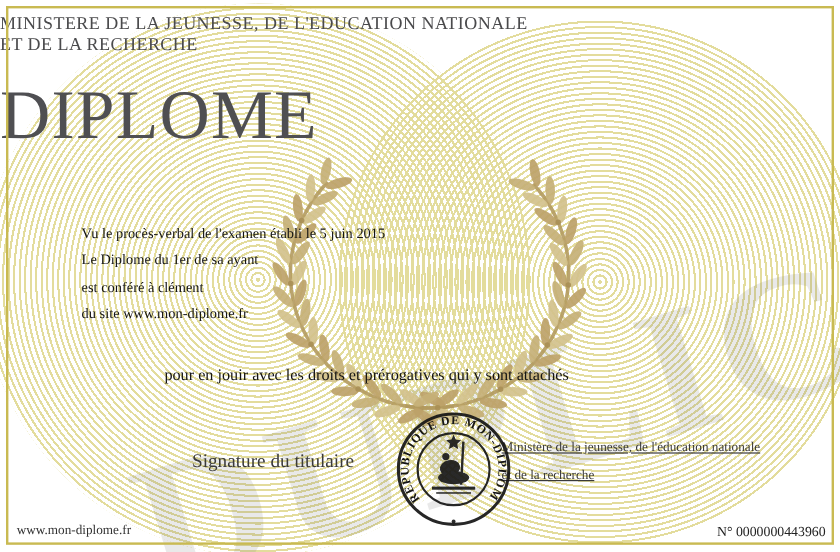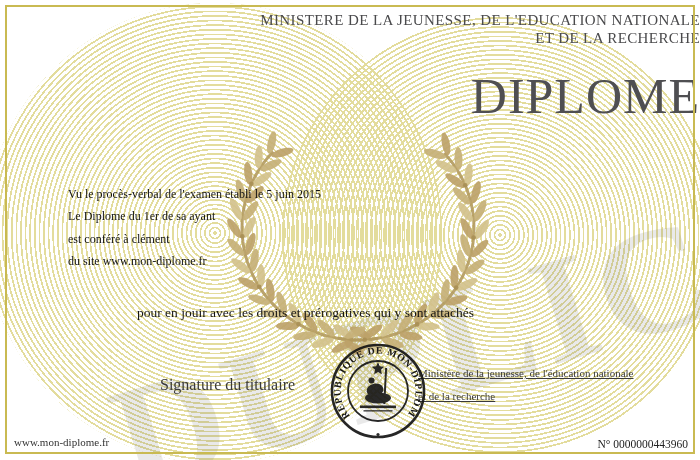--- a/index.html
+++ b/index.html
@@ -22,26 +22,26 @@
   }
   .watermark{
     position:absolute;left:118px;top:368px;z-index:2;white-space:nowrap;
     font-size:152px;line-height:155px;font-weight:bold;letter-spacing:6px;
     color:var(--wm,rgba(125,125,125,0.17));
     transform:rotate(-17deg);transform-origin:0 50%;
   }
   .art{position:absolute;left:0;top:0;z-index:3;}
   .seal-svg{position:absolute;left:0;top:0;z-index:6;}
   .header{
-    position:absolute;top:12px;left:0;width:100%;text-align:right;z-index:4;
+    position:absolute;top:12px;left:0;width:100%;text-align:left;z-index:4;
     color:#4a4a4c;font-size:15px;line-height:17.5px;letter-spacing:.4px;
   }
   .title{
-    position:absolute;top:76px;left:0;width:100%;text-align:right;z-index:4;
-    color:var(--titlec,#4f4f52);font-size:50px;line-height:40px;letter-spacing:1px;
+    position:absolute;top:76px;left:0;width:100%;text-align:left;z-index:4;
+    color:var(--titlec,#4f4f52);font-size:58px;line-height:40px;letter-spacing:1px;
   }
   .body-text{
     position:absolute;left:68px;top:183px;z-index:4;
     font-size:12px;line-height:22.4px;color:var(--bodyc,#141414);
   }
   .rights{
     position:absolute;left:114px;top:305px;z-index:4;
     font-size:13.5px;color:var(--bodyc,#141414);margin-left:23px;
   }
   .signature-label{position:absolute;left:160px;top:376px;z-index:4;font-size:16px;color:#3a3a3a;}

